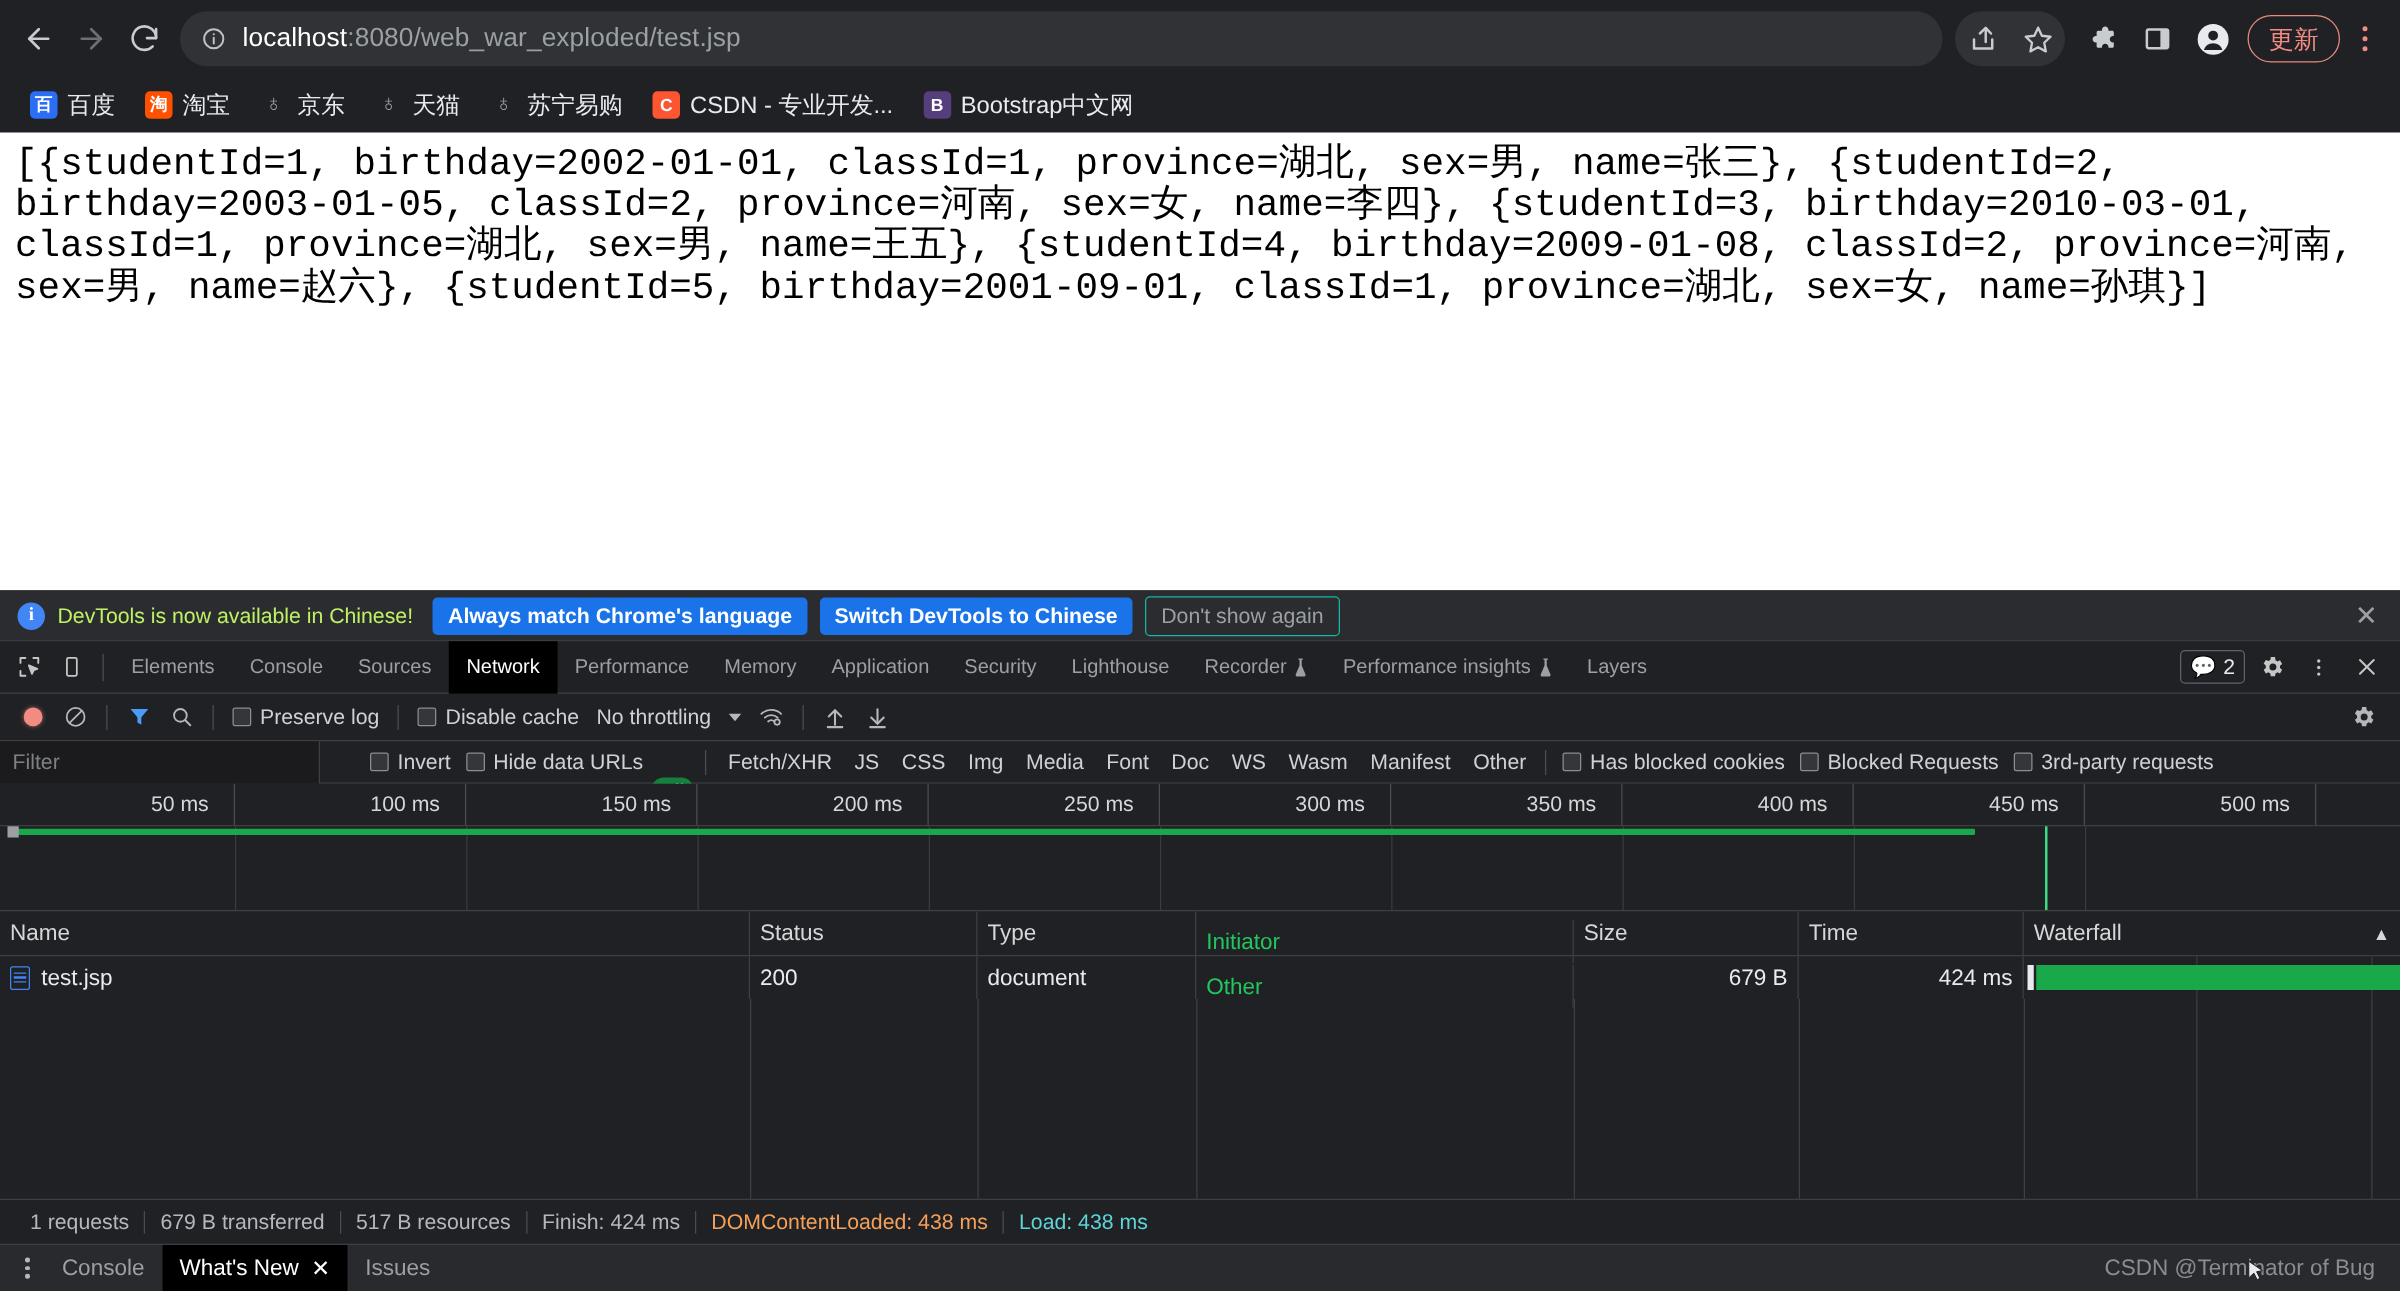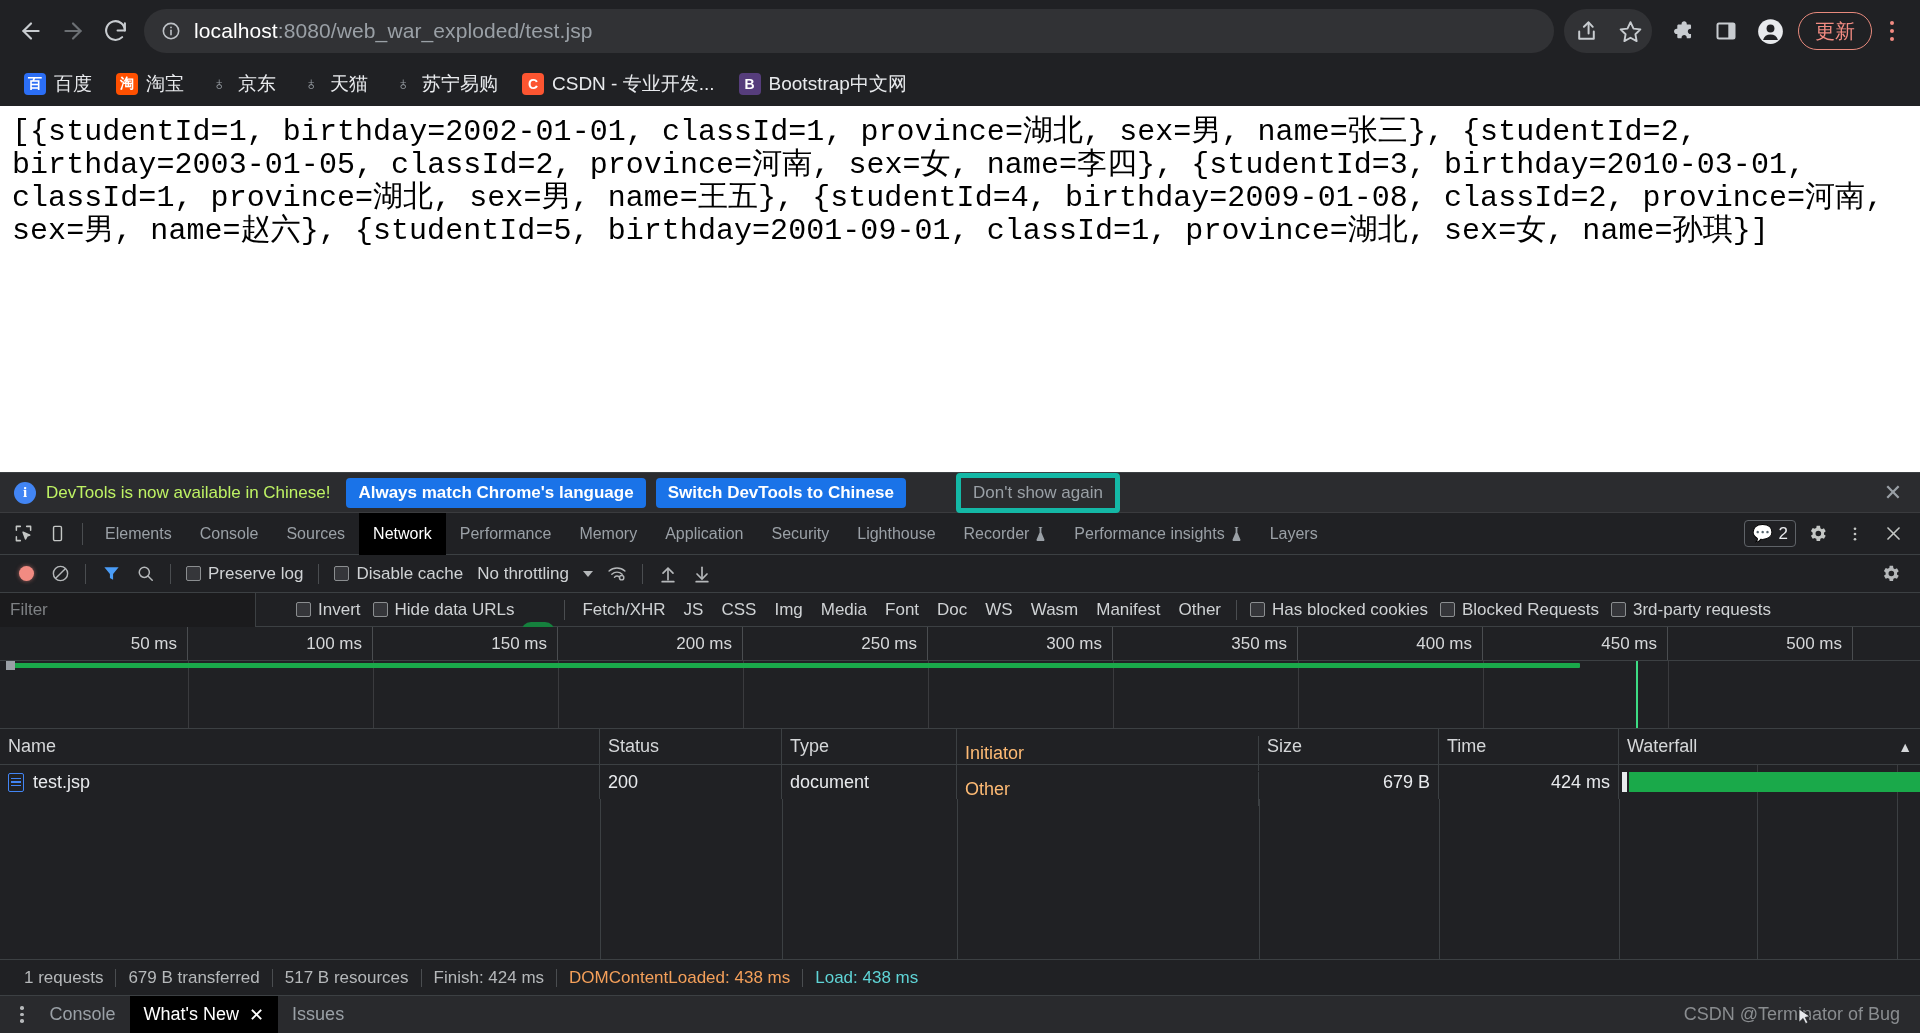--- a/index.html
+++ b/index.html
@@ -168,25 +168,24 @@
   }
   .notice-text { color: #bef264; margin-right: 6px; }
   .btn-blue {
     background: #1a73e8; color:#fff;
     border-radius: 4px;
     padding: 5px 12px;
     font-size: 17px; font-weight: bold;
   }
   .btn-ghost {
     background: transparent; color:#9aa0a6;
-    border: 5px solid #14b8a6;
+    border: 1px solid #14b8a6;
     border-radius: 4px;
     padding: 5px 12px;
     font-size: 17px;
-    margin-left: 40px;
   }
   .notice-close {
     margin-left: auto; color:#9aa0a6; font-size: 22px;
     width: 26px; text-align:center;
   }
 
   
   .dt-tabs {
     display: flex; align-items: center;
     height: 42px;
@@ -313,21 +312,21 @@
   .ov-ruler {
     height: 34px;
     position: relative;
     border-bottom: 1px solid #3c4043;
   }
   .ov-tick {
     position: absolute;
     top: 0; bottom: 0;
     border-right: 1px solid #4a4d50;
     display: flex; align-items: center; justify-content: flex-end;
-    padding-right: 10px;
+    padding-right: 20px;
     font-size: 17px;
     color: #d5d7d9;
     white-space: nowrap;
   }
   .ov-band { position:absolute; top:34px; left:0; right:0; bottom:0; }
   .ov-gridline { position:absolute; top:0; bottom:0; width:1px; background:#3a3b3e; }
   .ov-bar {
     position:absolute;
     top: 2px;
     height: 5px;
@@ -348,21 +347,21 @@
     height: 36px;
     border-bottom: 1px solid #3c4043;
     color:#d5d7d9;
     background:#202124;
   }
   .req-row { height: 34px; color:#e8eaed; }
   .col { padding: 0 8px; border-right: 1px solid #3c4043; height:100%; display:flex; align-items:center; overflow:hidden; white-space:nowrap;}
   .c-name { width: 600px; flex:0 0 auto; gap:9px; }
   .c-status { width: 182px; flex:0 0 auto; }
   .c-type { width: 175px; flex:0 0 auto; }
-  .c-init { width: 302px; flex:0 0 auto; color:#fdba74;margin-top:14px;}
+  .c-init { width: 302px; flex:0 0 auto; color:#22c55e;margin-top:14px;}
   .c-size { width: 180px; flex:0 0 auto; justify-content:flex-end; }
   .c-time { width: 180px; flex:0 0 auto; justify-content:flex-end; }
   .c-wf { flex:1 1 auto; position:relative; border-right:none; }
   .sort-arrow { margin-left:auto; color:#d5d7d9; font-size:14px; }
   .doc-ico {
     width:16px; height:19px; flex:0 0 auto;
     border:1.6px solid #4285f4; border-radius:2px;
     display:flex; flex-direction:column; justify-content:center; gap:2px;
     padding:2px;
   }

